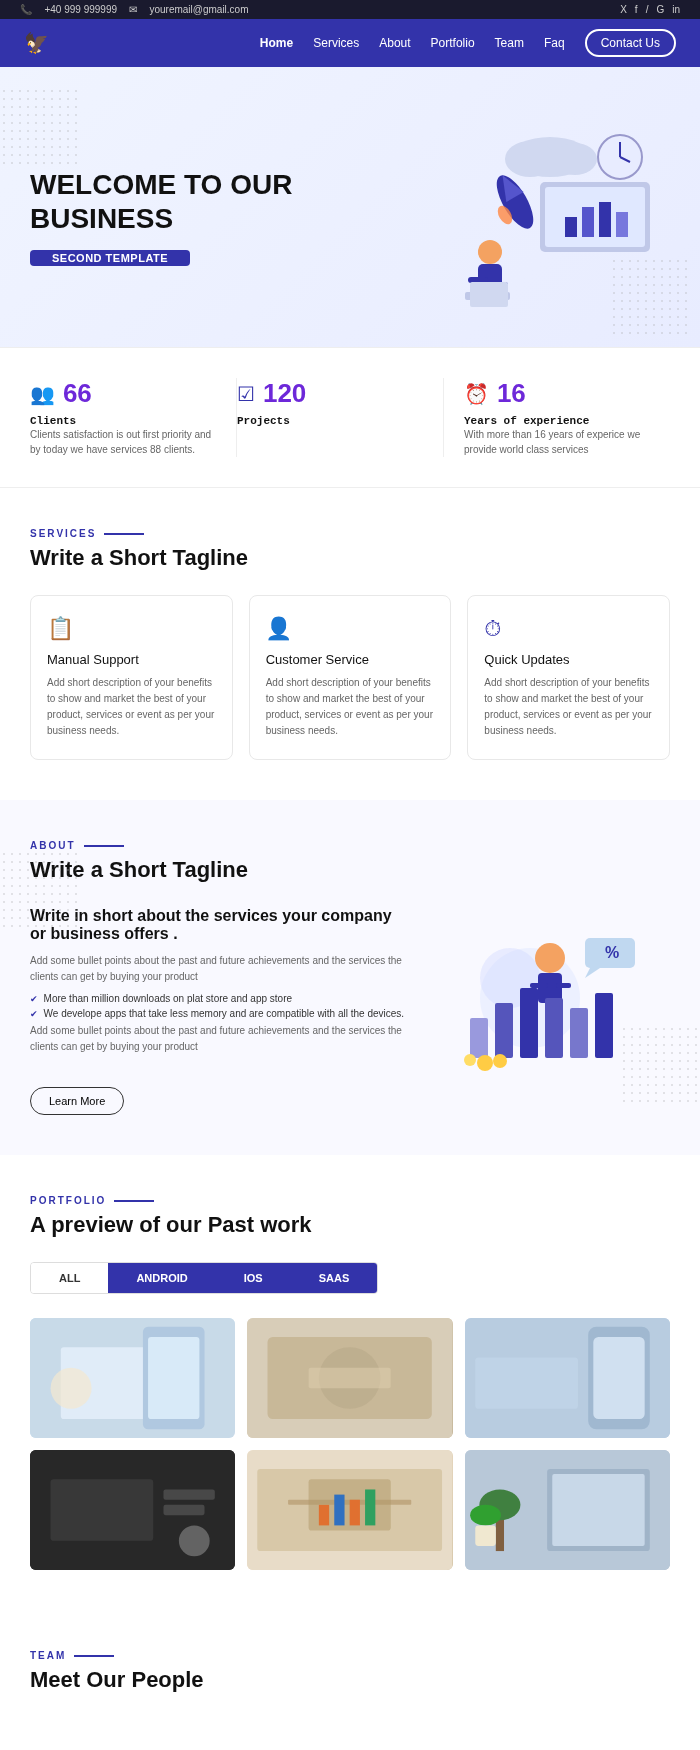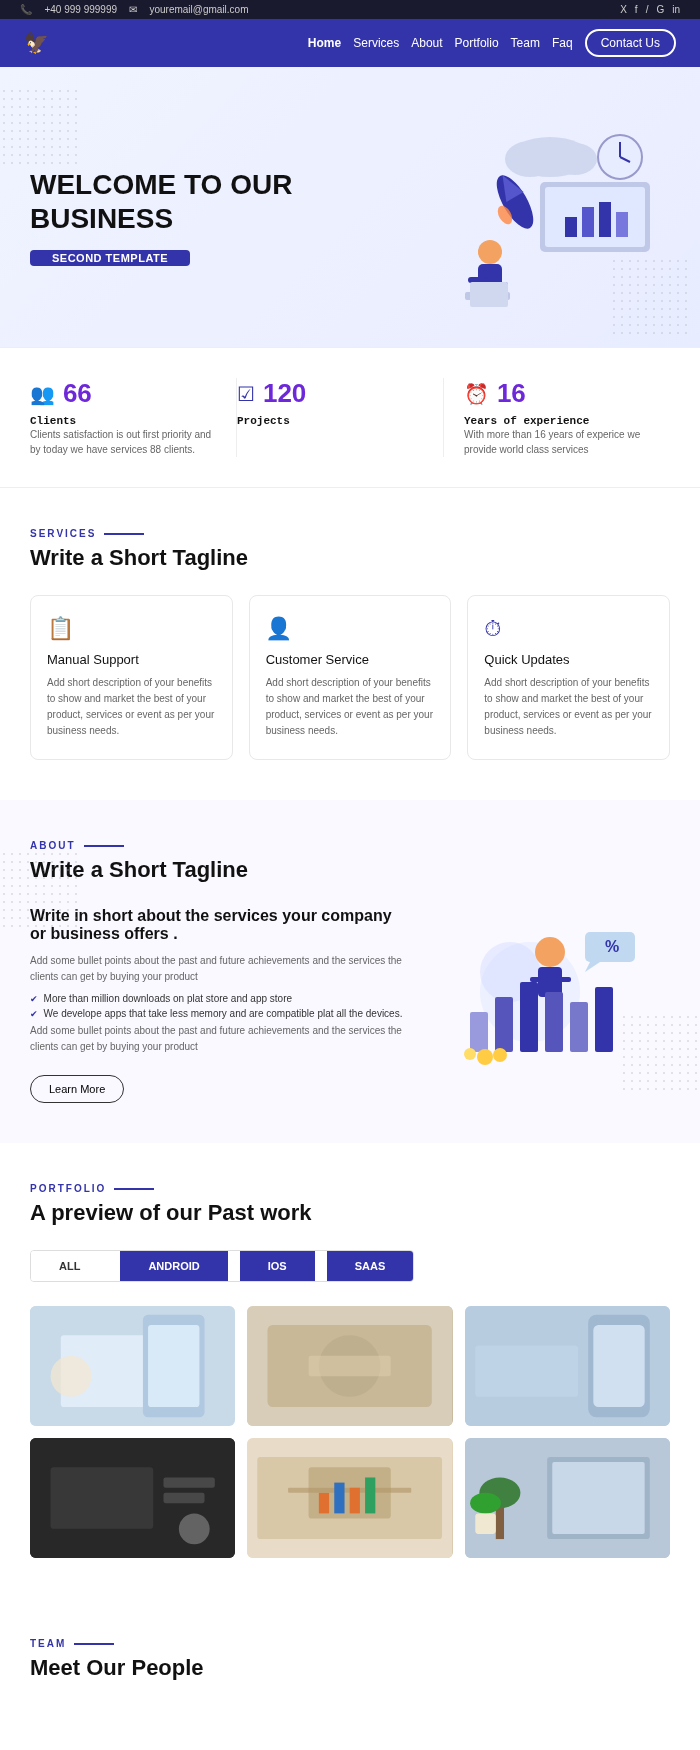--- a/index.html
+++ b/index.html
@@ -21,21 +21,21 @@
 
     
     .navbar {
       background: #3333aa;
       display: flex;
       justify-content: space-between;
       align-items: center;
       padding: 10px 24px;
     }
     .navbar-logo { color: #fff; font-size: 20px; font-weight: bold; }
-    .navbar-links { display: flex; gap: 12px; align-items: center; }
+    .navbar-links { display: flex; gap: 20px; align-items: center; }
     .navbar-links a { color: #fff; text-decoration: none; font-size: 12px; }
     .navbar-links a.active { font-weight: bold; }
     .contact-btn {
       background: transparent;
       border: 2px solid #fff;
       color: #fff;
       padding: 5px 14px;
       border-radius: 20px;
       font-size: 12px;
       cursor: pointer;
@@ -154,35 +154,35 @@
     .about-text { font-size: 10px; color: #666; line-height: 1.6; margin-bottom: 8px; }
     .about-bullet { display: flex; align-items: flex-start; gap: 6px; font-size: 10px; color: #333; margin-bottom: 4px; }
     .about-bullet::before { content: '✔'; color: #3333aa; font-size: 9px; margin-top: 1px; }
     .learn-btn {
       background: transparent;
       border: 1px solid #333;
       padding: 7px 18px;
       border-radius: 20px;
       font-size: 11px;
       cursor: pointer;
-      margin-top: 12px;
+      margin-top: 24px;
     }
     .about-image {
       width: 240px;
       flex-shrink: 0;
       display: flex;
       align-items: center;
       justify-content: center;
     }
 
     
     .portfolio-section { padding: 40px 30px; }
     .portfolio-filters {
       display: flex;
-      gap: 12px;
+      gap: 0;
       margin-bottom: 24px;
       border: 1px solid #ddd;
       border-radius: 4px;
       overflow: hidden;
       width: fit-content;
       align-items: center;
     }
     .filter-btn {
       padding: 9px 28px;
       font-size: 11px;
@@ -346,21 +346,21 @@
 </section>
 
 <section class="about-section">
   <div style="position:absolute;left:0;top:50px;" class="dots-pattern"></div>
   <div class="about-content">
     <div class="section-label">ABOUT</div>
     <div class="section-title">Write a Short Tagline</div>
     <div class="about-subtitle">Write in short about the services your company or business offers .</div>
     <div class="about-text">Add some bullet points about the past and future achievements and the services the clients can get by buying your product</div>
     <div class="about-bullet">More than million downloads on plat store and app store</div>
-    <div class="about-bullet">We develope apps that take less memory and are compatible plat all the devices.</div>
+    <div class="about-bullet">We develope apps that take less memory and are compatible with all the devices.</div>
     <div class="about-text">Add some bullet points about the past and future achievements and the services the clients can get by buying your product</div>
     <button class="learn-btn">Learn More</button>
   </div>
   <div class="about-image">
     <svg class="about-svg" viewBox="0 0 240 200" xmlns="http://www.w3.org/2000/svg">
 
       <circle cx="100" cy="120" r="50" fill="#e0e8ff" opacity="0.5"></circle>
       <circle cx="80" cy="100" r="30" fill="#d0d8ff" opacity="0.4"></circle>
 
       <circle cx="120" cy="80" r="15" fill="#f4a261"></circle>

